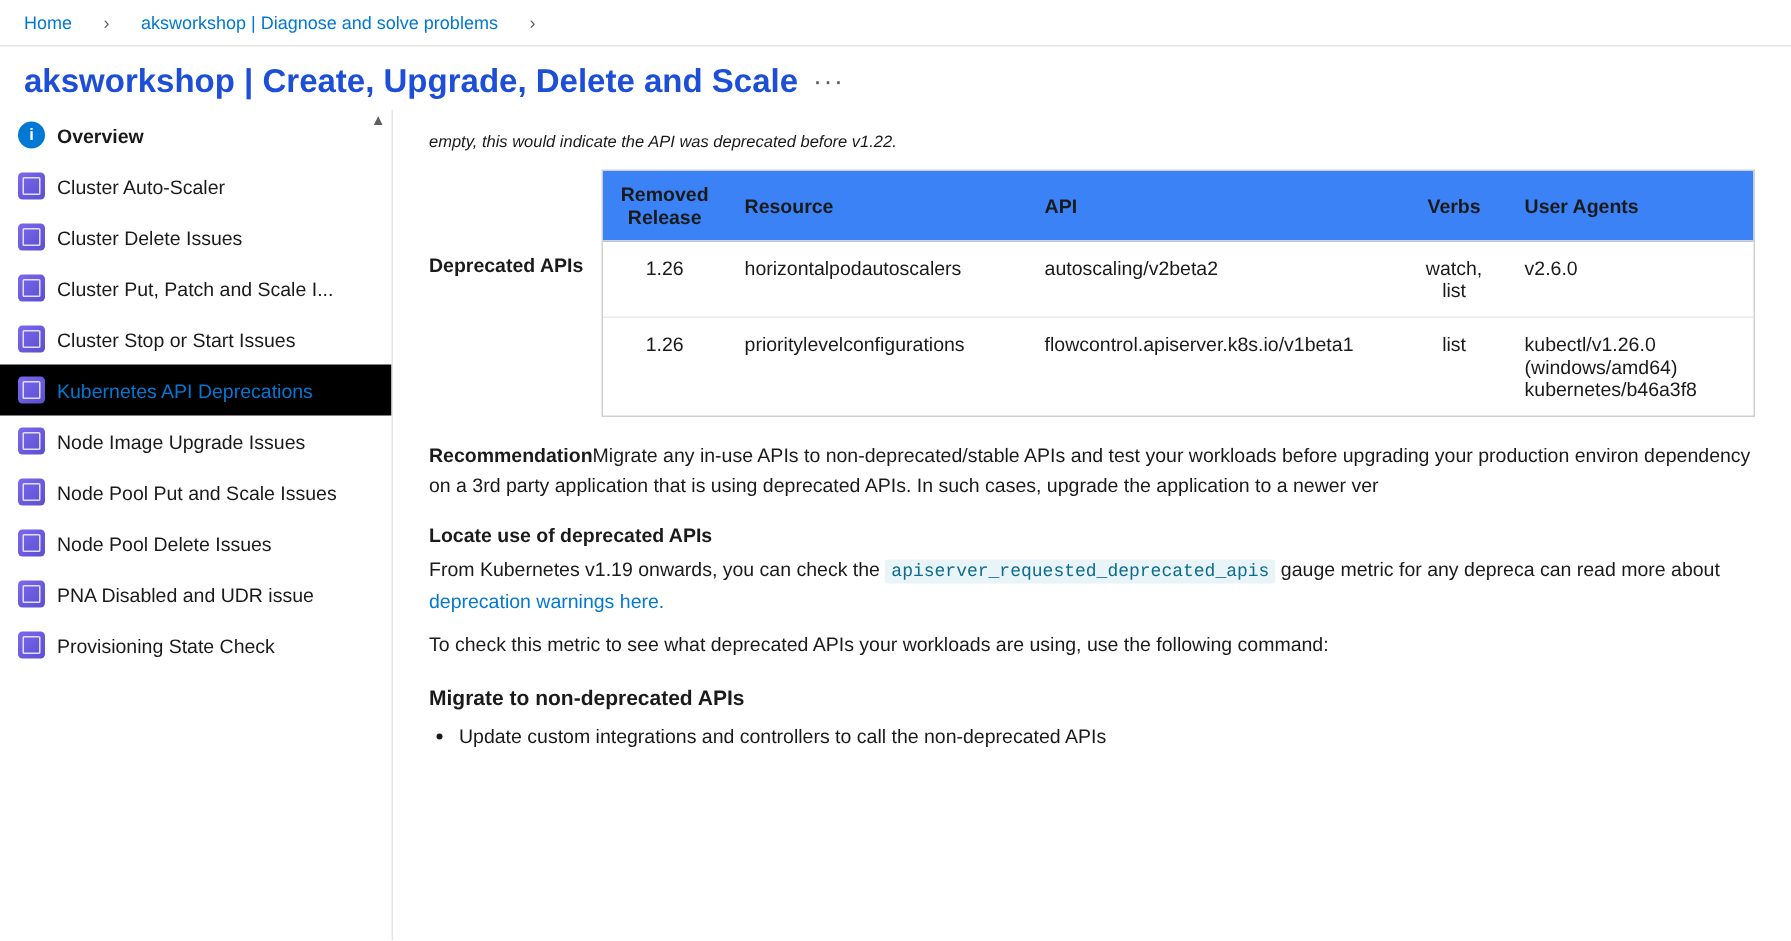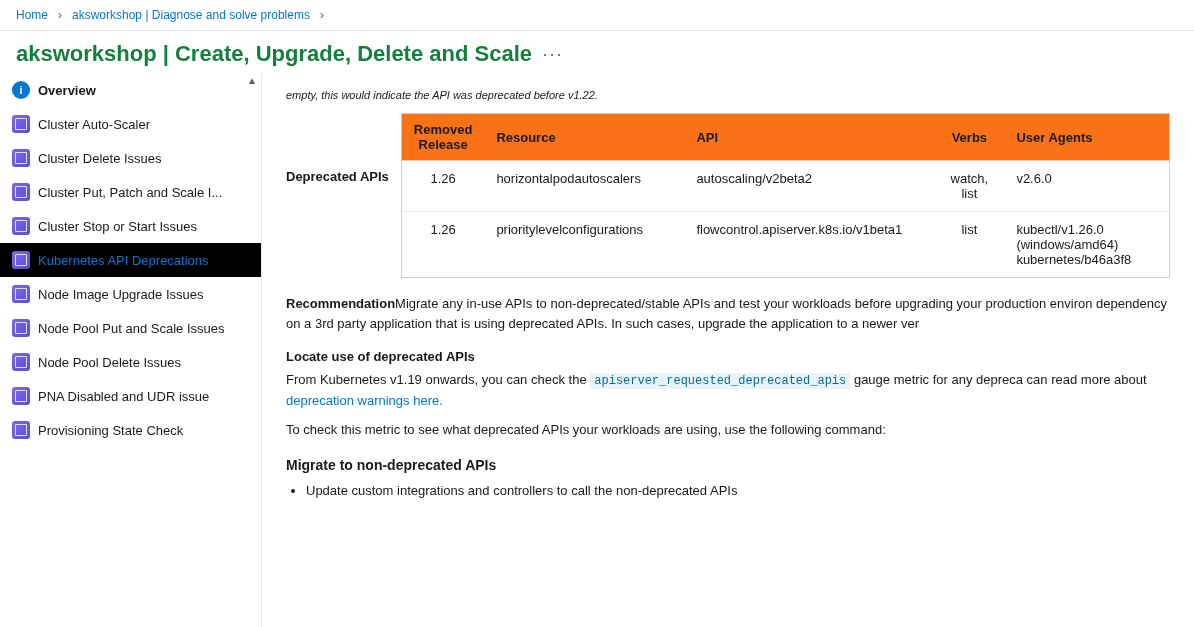--- a/index.html
+++ b/index.html
@@ -1,25 +1,25 @@
 <!DOCTYPE html>
 <html><head>
   <meta charset="utf-8">
   <style>
     * { box-sizing: border-box; margin: 0; padding: 0; }
     body { font-family: 'Segoe UI', Arial, sans-serif; font-size: 13px; color: #1a1a1a; background: #fff; display: flex; flex-direction: column; height: 627px; overflow: hidden; }
 
     .top-bar { padding: 8px 16px; border-bottom: 1px solid #e5e5e5; }
-    .breadcrumb { display: flex; align-items: center; gap: 10px; font-size: 12px; color: #0078d4; }
+    .breadcrumb { display: flex; align-items: center; gap: 21px; font-size: 12px; color: #0078d4; }
     .breadcrumb span { color: #605e5c; }
     .breadcrumb a { color: #0078d4; text-decoration: none; }
     .breadcrumb-sep { color: #605e5c; }
 
     .page-title { padding: 10px 16px 6px; display: flex; align-items: center; gap: 10px; }
-    .page-title h1 { font-size: 22px; font-weight: 600; color: #15803d; }
+    .page-title h1 { font-size: 22px; font-weight: 600; color: #1d4ed8; }
     .page-title .dots { font-size: 18px; color: #605e5c; letter-spacing: 1px; }
 
     .main-layout { display: flex; flex: 1; overflow: hidden; }
 
     
     .sidebar { width: 262px; border-right: 1px solid #e5e5e5; overflow-y: auto; flex-shrink: 0; position: relative; }
     .sidebar-scroll-indicator { position: absolute; top: 0; right: 4px; color: #605e5c; font-size: 10px; padding-top: 2px; }
 
     .sidebar-item { display: flex; align-items: center; gap: 8px; padding: 8px 12px; cursor: pointer; font-size: 13px; color: #1a1a1a; }
     .sidebar-item.active { background: #000000; color: #0078d4; font-weight: 500; }
@@ -36,21 +36,21 @@
     .main-content { flex: 1; overflow-y: auto; padding: 16px 24px; }
 
     .intro-text { font-size: 11px; color: #1a1a1a; margin-bottom: 12px; font-style: italic; }
 
     
     .deprecated-apis-row { display: flex; gap: 0; margin-bottom: 16px; }
     .deprecated-label { font-weight: 600; font-size: 13px; padding-top: 8px; padding-right: 12px; white-space: nowrap; flex-shrink: 0; margin-top: 48px; }
 
     .api-table-wrapper { flex: 1; border: 1px solid #d2d0ce; overflow: hidden; }
     .api-table { width: 100%; border-collapse: collapse; font-size: 13px; }
-    .api-table th { background: #f97316; font-weight: 600; padding: 8px 12px; text-align: left; border-bottom: 1px solid #d2d0ce; }
+    .api-table th { background: #3b82f6; font-weight: 600; padding: 8px 12px; text-align: left; border-bottom: 1px solid #d2d0ce; }
     .api-table td { padding: 10px 12px; border-bottom: 1px solid #edebe9; vertical-align: top; }
     .api-table tr:last-child td { border-bottom: none; }
     .api-table th.center, .api-table td.center { text-align: center; }
 
     .removed-col { width: 80px; }
     .resource-col { width: 200px; }
     .api-col { width: 250px; }
     .verbs-col { width: 70px; }
     .agents-col { }
 

